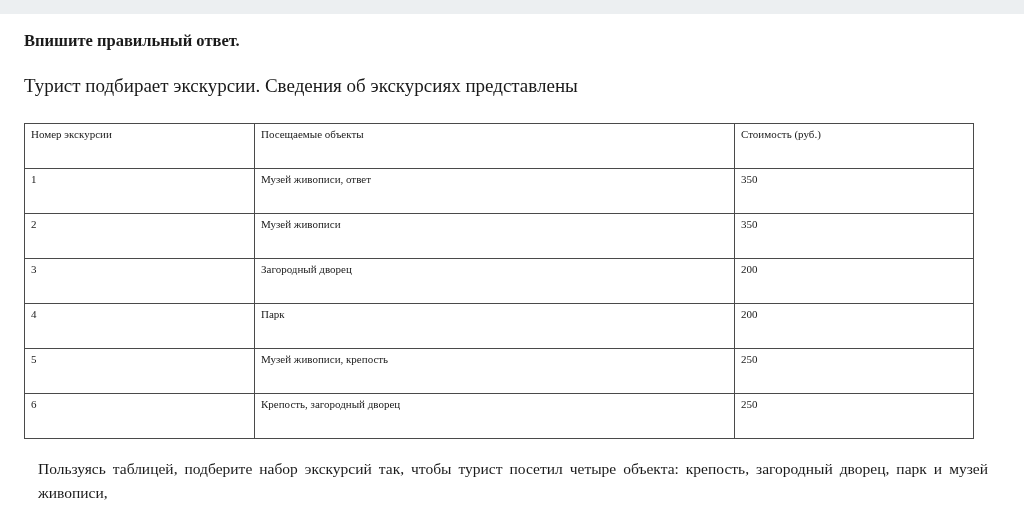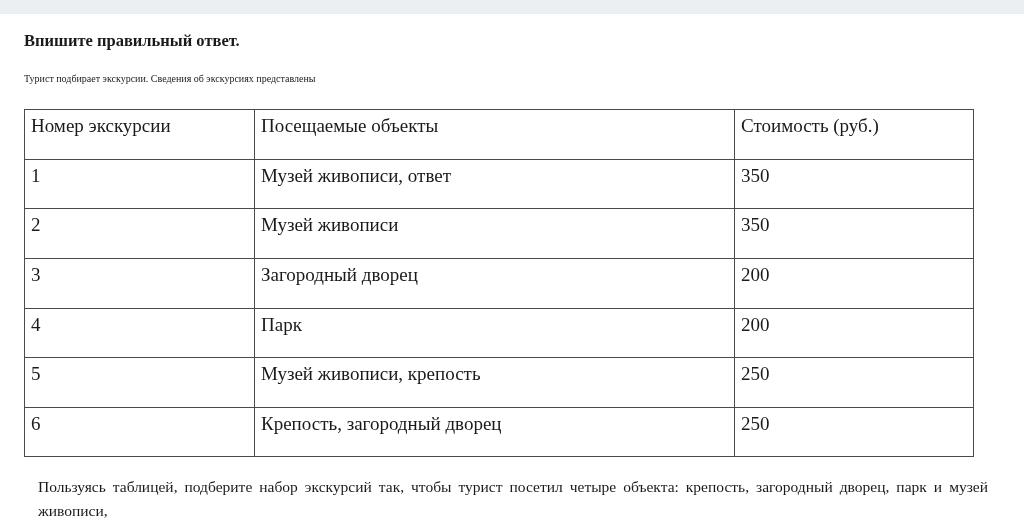--- a/index.html
+++ b/index.html
@@ -25,37 +25,37 @@
     width: 1024px;
   }
   .task-title {
     font-size: 16.5px;
     font-weight: bold;
     margin-top: 16px;
     margin-bottom: 15px;
     line-height: 1.3;
   }
   .intro {
-    font-size: 10px;
+    font-size: 19px;
     line-height: 1.55;
     margin-top: 20px;
     max-width: 680px;
   }
   .intro div {
     white-space: nowrap;
   }
   table.excursions {
     border-collapse: collapse;
     margin-top: 22px;
     width: 949px;
     table-layout: fixed;
   }
   table.excursions td {
     border: 1px solid #4a4a4a;
-    font-size: 19px;
+    font-size: 11px;
     padding: 3px 6px 20px 6px;
     line-height: 1.35;
     vertical-align: top;
     height: 21px;
   }
   table.excursions col.c1 { width: 230px; }
   table.excursions col.c2 { width: 480px; }
   table.excursions col.c3 { width: 239px; }
 
   .outro {

